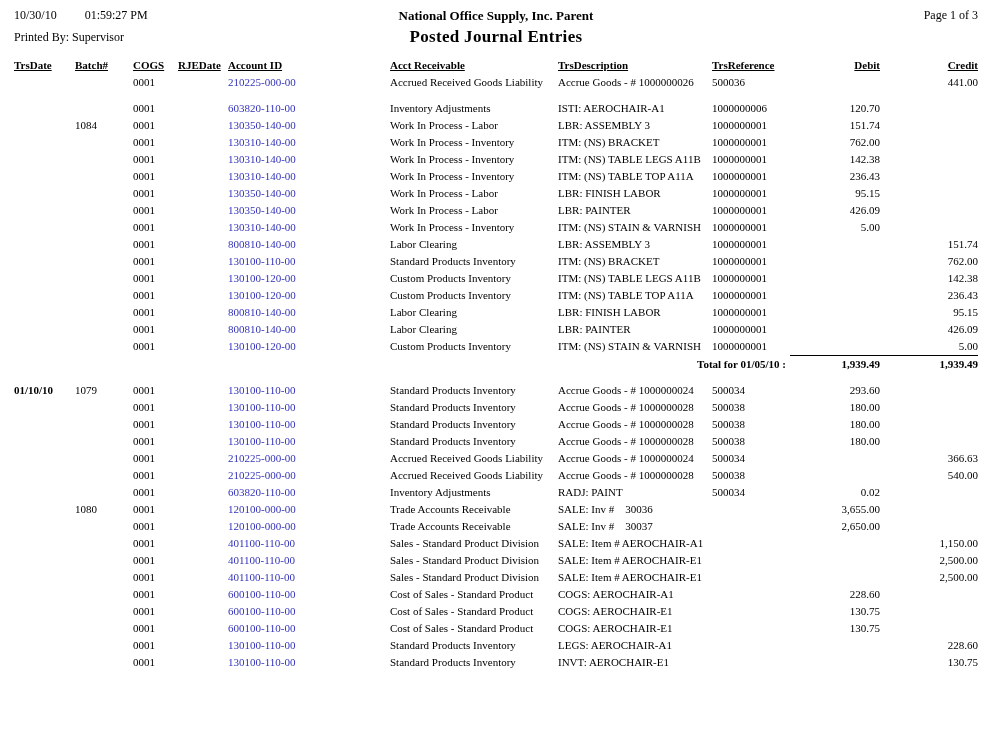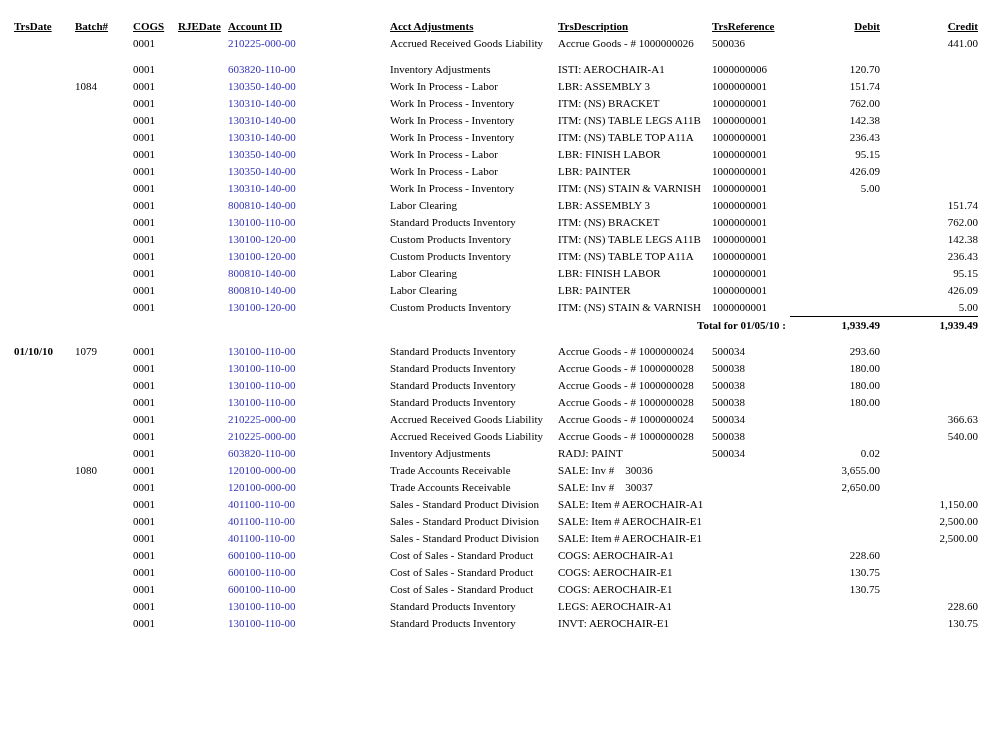--- a/index.html
+++ b/index.html
@@ -30,20 +30,34 @@
   tr.total-row td { font-weight:bold; }
   td.total-label { text-align:right; padding-right:4px; }
   td.total-amt { border-top:1px solid #000; }
   tr.spacer td { height:9px; padding:0; }
 </style>
 </head>
 <body>
 
 <div class="page">
 
+  <div class="report-header">
+    <div class="hdr-left">
+      <div class="hdr-datetime">
+        <span>10/30/10</span>
+        <span>01:59:27 PM</span>
+      </div>
+      <div class="hdr-printedby">Printed By: Supervisor</div>
+    </div>
+    <div class="hdr-center">
+      <div class="company-name">National Office Supply, Inc. Parent</div>
+      <div class="report-title">Posted Journal Entries</div>
+    </div>
+    <div class="hdr-right">Page 1 of 3</div>
+  </div>
 
   <table class="report">
     <colgroup>
       <col class="c1">
         <col class="c2">
         <col class="c3">
         <col class="c4">
         <col class="c5">
       <col class="c6">
         <col class="c7">
@@ -51,21 +65,21 @@
         <col class="c9">
         <col class="c10">
     </colgroup>
     <thead>
       <tr>
         <th>TrsDate</th>
         <th>Batch#</th>
         <th>COGS</th>
         <th>RJEDate</th>
         <th>Account ID</th>
-        <th>Acct Adjustments</th>
+        <th>Acct Receivable</th>
         <th>TrsDescription</th>
         <th>TrsReference</th>
         <th class="num">Debit</th>
         <th class="num">Credit</th>
       </tr>
     </thead>
     <tbody id="report-body">
         <tr>
           <td class="c-date"></td>
           <td></td>

